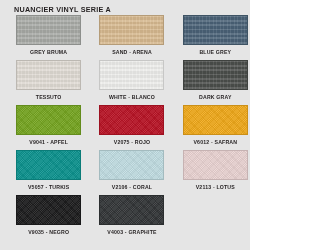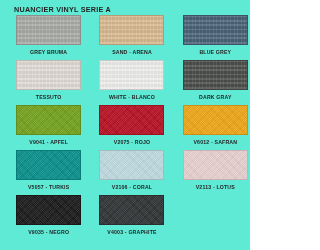--- a/index.html
+++ b/index.html
@@ -91,21 +91,21 @@
     letter-spacing: 0.18px;
     color: #231f20;
     text-align: center;
     white-space: nowrap;
     line-height: 1;
   }
 </style>
 </head>
 <body>
 
-<div id="sheet" style="background: #5eead4;">
+<div id="sheet" style="background: #e5e5e5;">
 
   <div id="title" style="color: rgb(35, 31, 32);">NUANCIER VINYL SERIE A</div>
 
   <div id="grid">
 
     <div class="swatch-row">
       <div class="cell">
         <div class="chip" style="background-color: rgb(169, 171, 167);"></div>
         <div class="chip-label">GREY BRUMA</div>
       </div>

